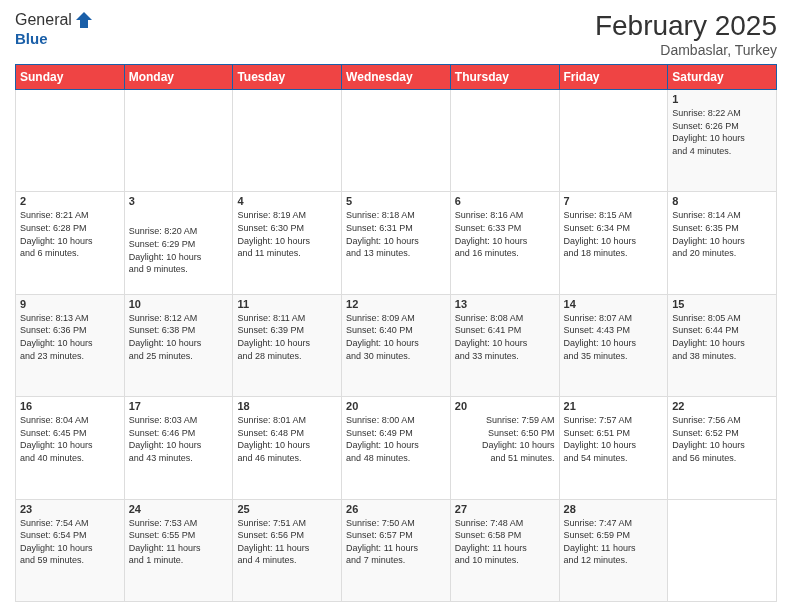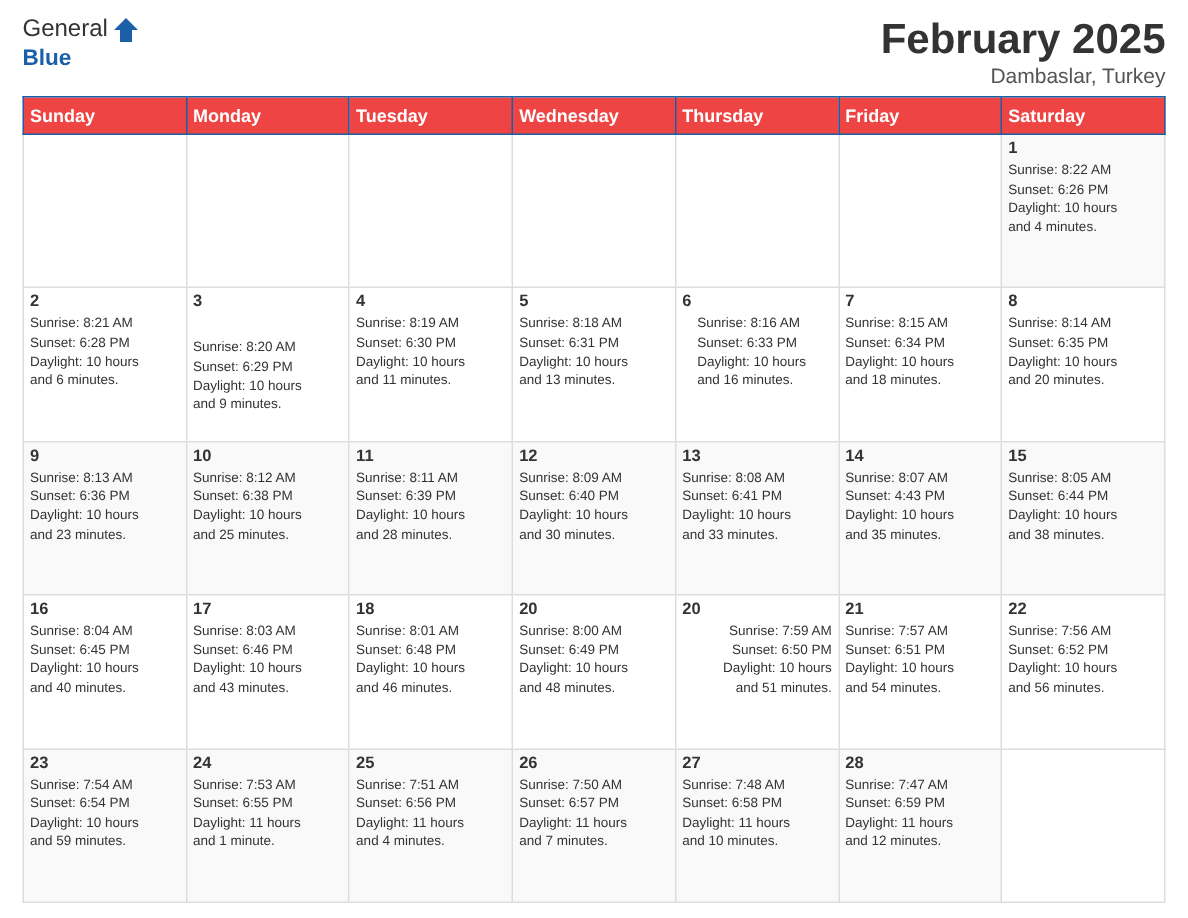--- a/index.html
+++ b/index.html
@@ -32,21 +32,21 @@
     .logo-icon {
       width: 20px;
       height: 20px;
       margin-left: 2px;
     }
     .title-block {
       text-align: right;
     }
     .title-main {
       font-size: 28px;
-      font-weight: bold;
+      font-weight: normal;
       color: #333;
     }
     .title-sub {
       font-size: 14px;
       color: #555;
     }
     .calendar {
       flex: 1;
       border: 1px solid #ccc;
       border-collapse: collapse;
@@ -163,21 +163,21 @@
           </td>
           <td>
             <span class="day-number">5</span>
             <div class="day-info" style="white-space: pre-wrap;">Sunrise: 8:18 AM
 Sunset: 6:31 PM
 Daylight: 10 hours
 and 13 minutes.</div>
           </td>
           <td>
             <span class="day-number">6</span>
-            <div class="day-info" style="white-space: pre-wrap; margin-left: 10px;">Sunrise: 8:16 AM
+            <div class="day-info" style="white-space: pre-wrap;">Sunrise: 8:16 AM
 Sunset: 6:33 PM
 Daylight: 10 hours
 and 16 minutes.</div>
           </td>
           <td>
             <span class="day-number">7</span>
             <div class="day-info" style="white-space: pre-wrap;">Sunrise: 8:15 AM
 Sunset: 6:34 PM
 Daylight: 10 hours
 and 18 minutes.</div>

